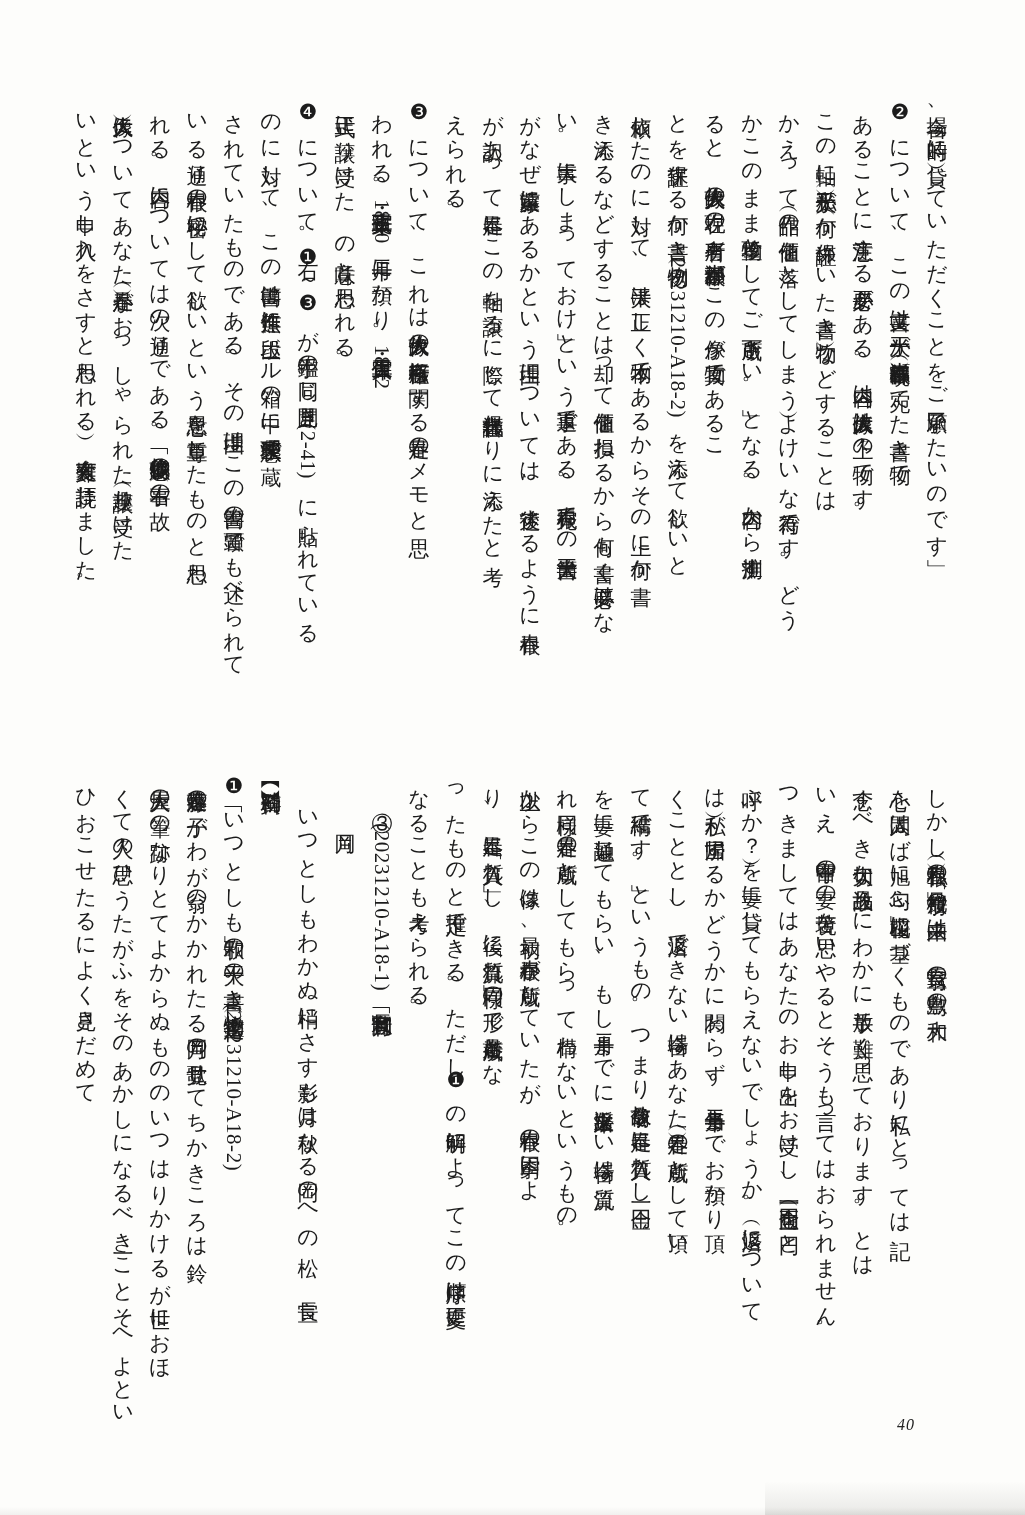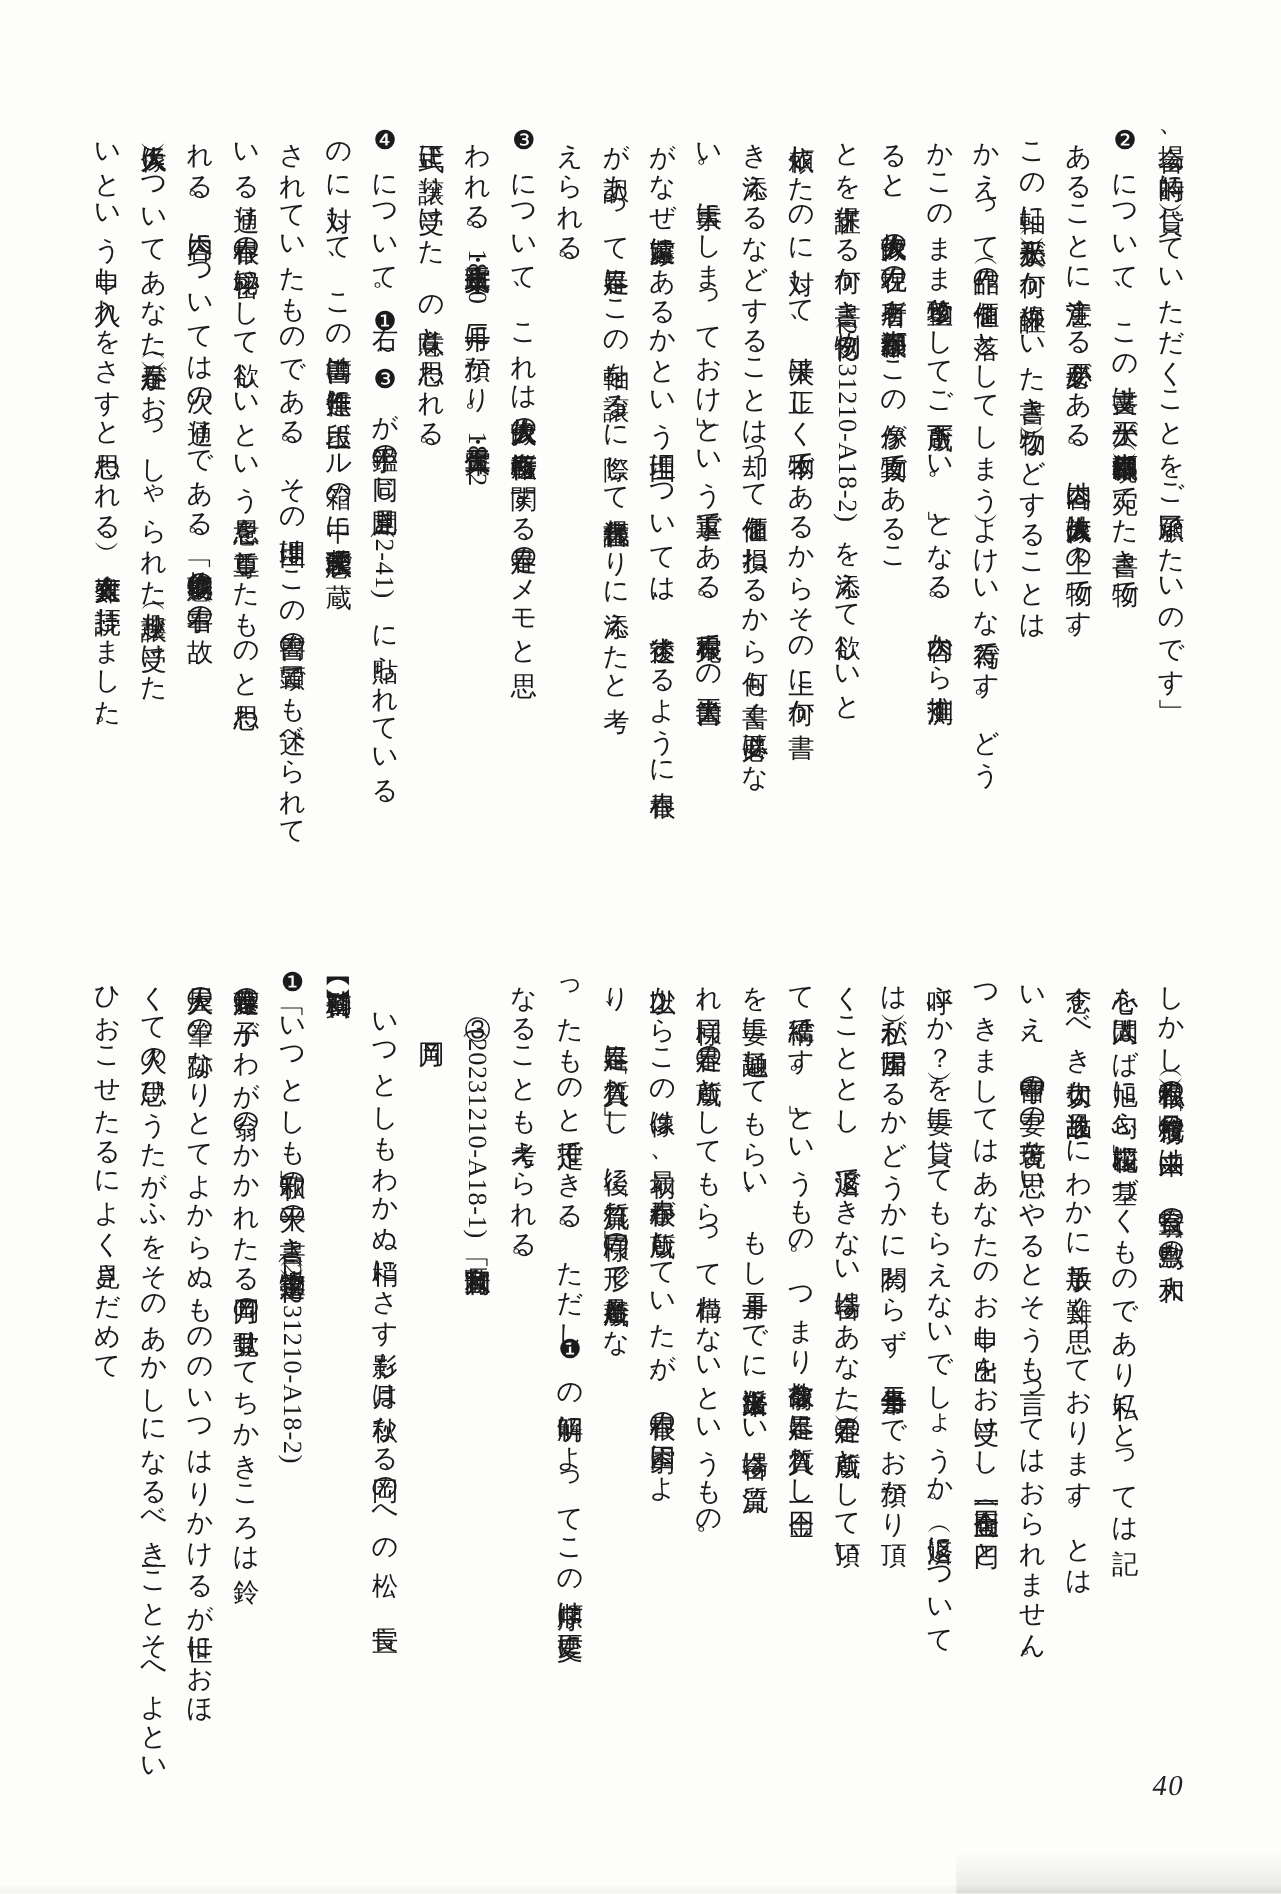--- a/index.html
+++ b/index.html
@@ -30,25 +30,24 @@
   .vblock.bottom { top: 774px; height: 650px; }
   .col {
     margin: 0;
     padding: 0;
     line-height: 37px; 
   }
   .page-number {
     position: absolute;
     left: 897px;
     top: 1416px;
-    font-size: 23px;
+    font-size: 16px;
     font-style: italic;
     letter-spacing: 1px;
     color: #222;
-    margin-left: 25px;
   }
   .corner-shade {
     position: absolute;
     right: 0;
     bottom: 0;
     width: 260px;
     height: 34px;
     background: linear-gradient(to bottom, rgba(0,0,0,0) 0%, rgba(90,90,85,0.10) 80%, rgba(90,90,85,0.16) 100%);
     pointer-events: none;
   }

